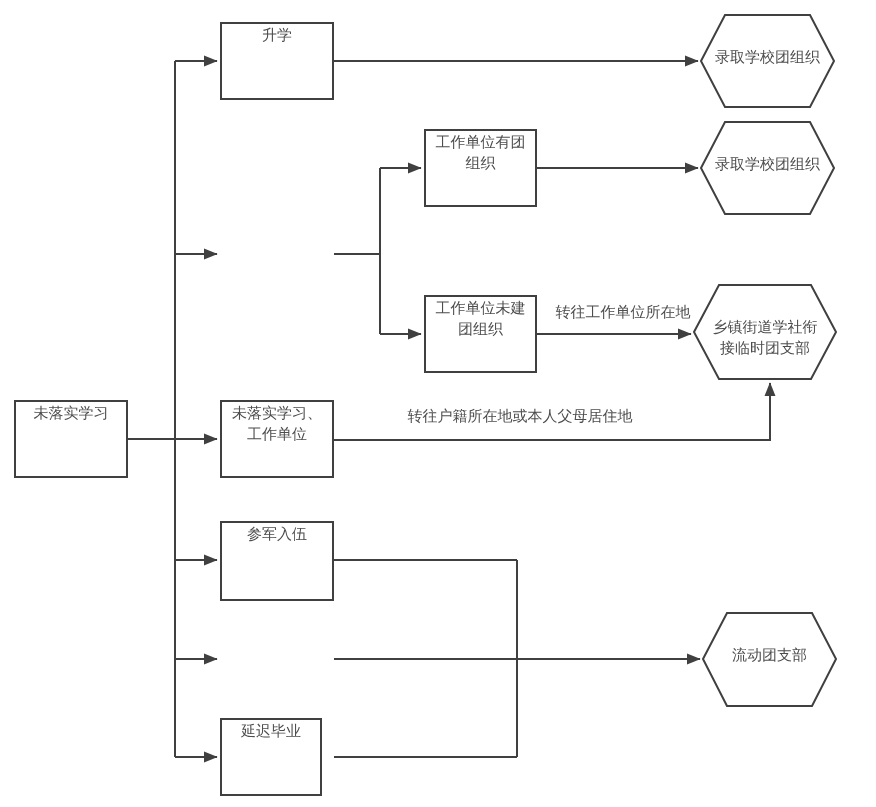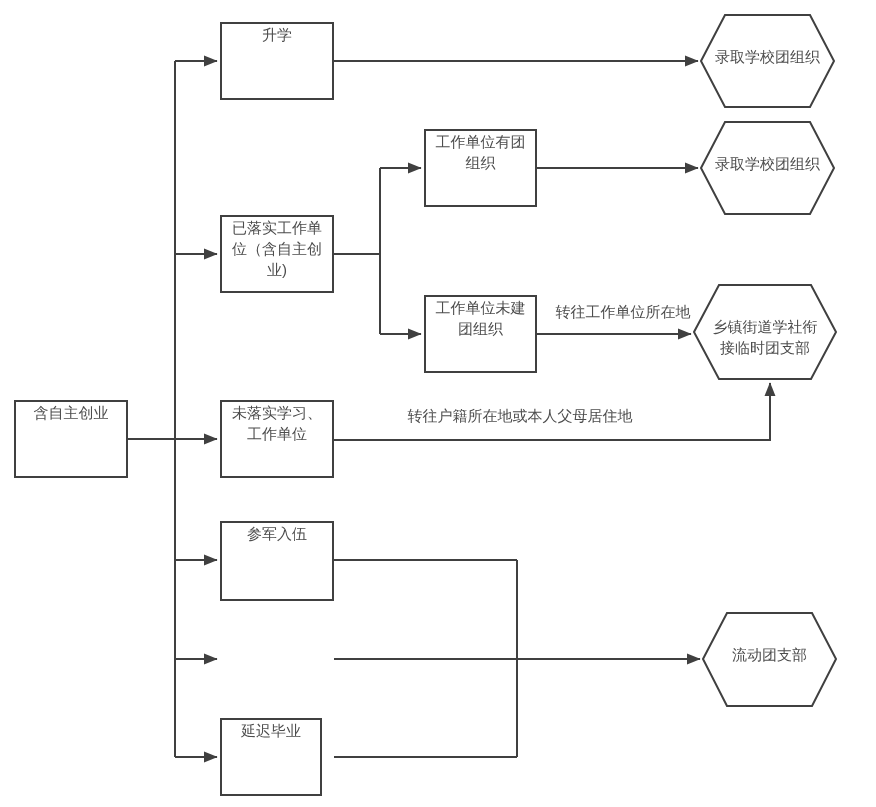--- a/index.html
+++ b/index.html
@@ -106,30 +106,27 @@
     <path class="conn" d="M537,168 H698" marker-end="url(#arrow)"></path>
     <path class="conn" d="M537,334 H691" marker-end="url(#arrow)"></path>
     <path class="conn" d="M334,440 H770 V383" marker-end="url(#arrow)"></path>
     <path class="conn" d="M334,560 H517"></path>
     <path class="conn" d="M334,757 H517"></path>
     <path class="conn" d="M517,560 V757"></path>
     <path class="conn" d="M334,659 H700" marker-end="url(#arrow)"></path>
   </svg>
 
   <div class="node rect-node" style="left:14px;top:400px;width:114px;height:78px">
-    <span class="node-label">含自主创业</span>
+    <span class="node-label">未落实学习</span>
   </div>
 
   <div class="node rect-node" style="left:220px;top:22px;width:114px;height:78px">
     <span class="node-label">升学</span>
   </div>
 
-  <div class="node rect-node" style="left:220px;top:215px;width:114px;height:78px">
-    <span class="node-label">已落实工作单位（含自主创业)</span>
-  </div>
 
   <div class="node rect-node" style="left:220px;top:400px;width:114px;height:78px">
     <span class="node-label">未落实学习、工作单位</span>
   </div>
 
   <div class="node rect-node" style="left:220px;top:521px;width:114px;height:80px">
     <span class="node-label">参军入伍</span>
   </div>
 
 

